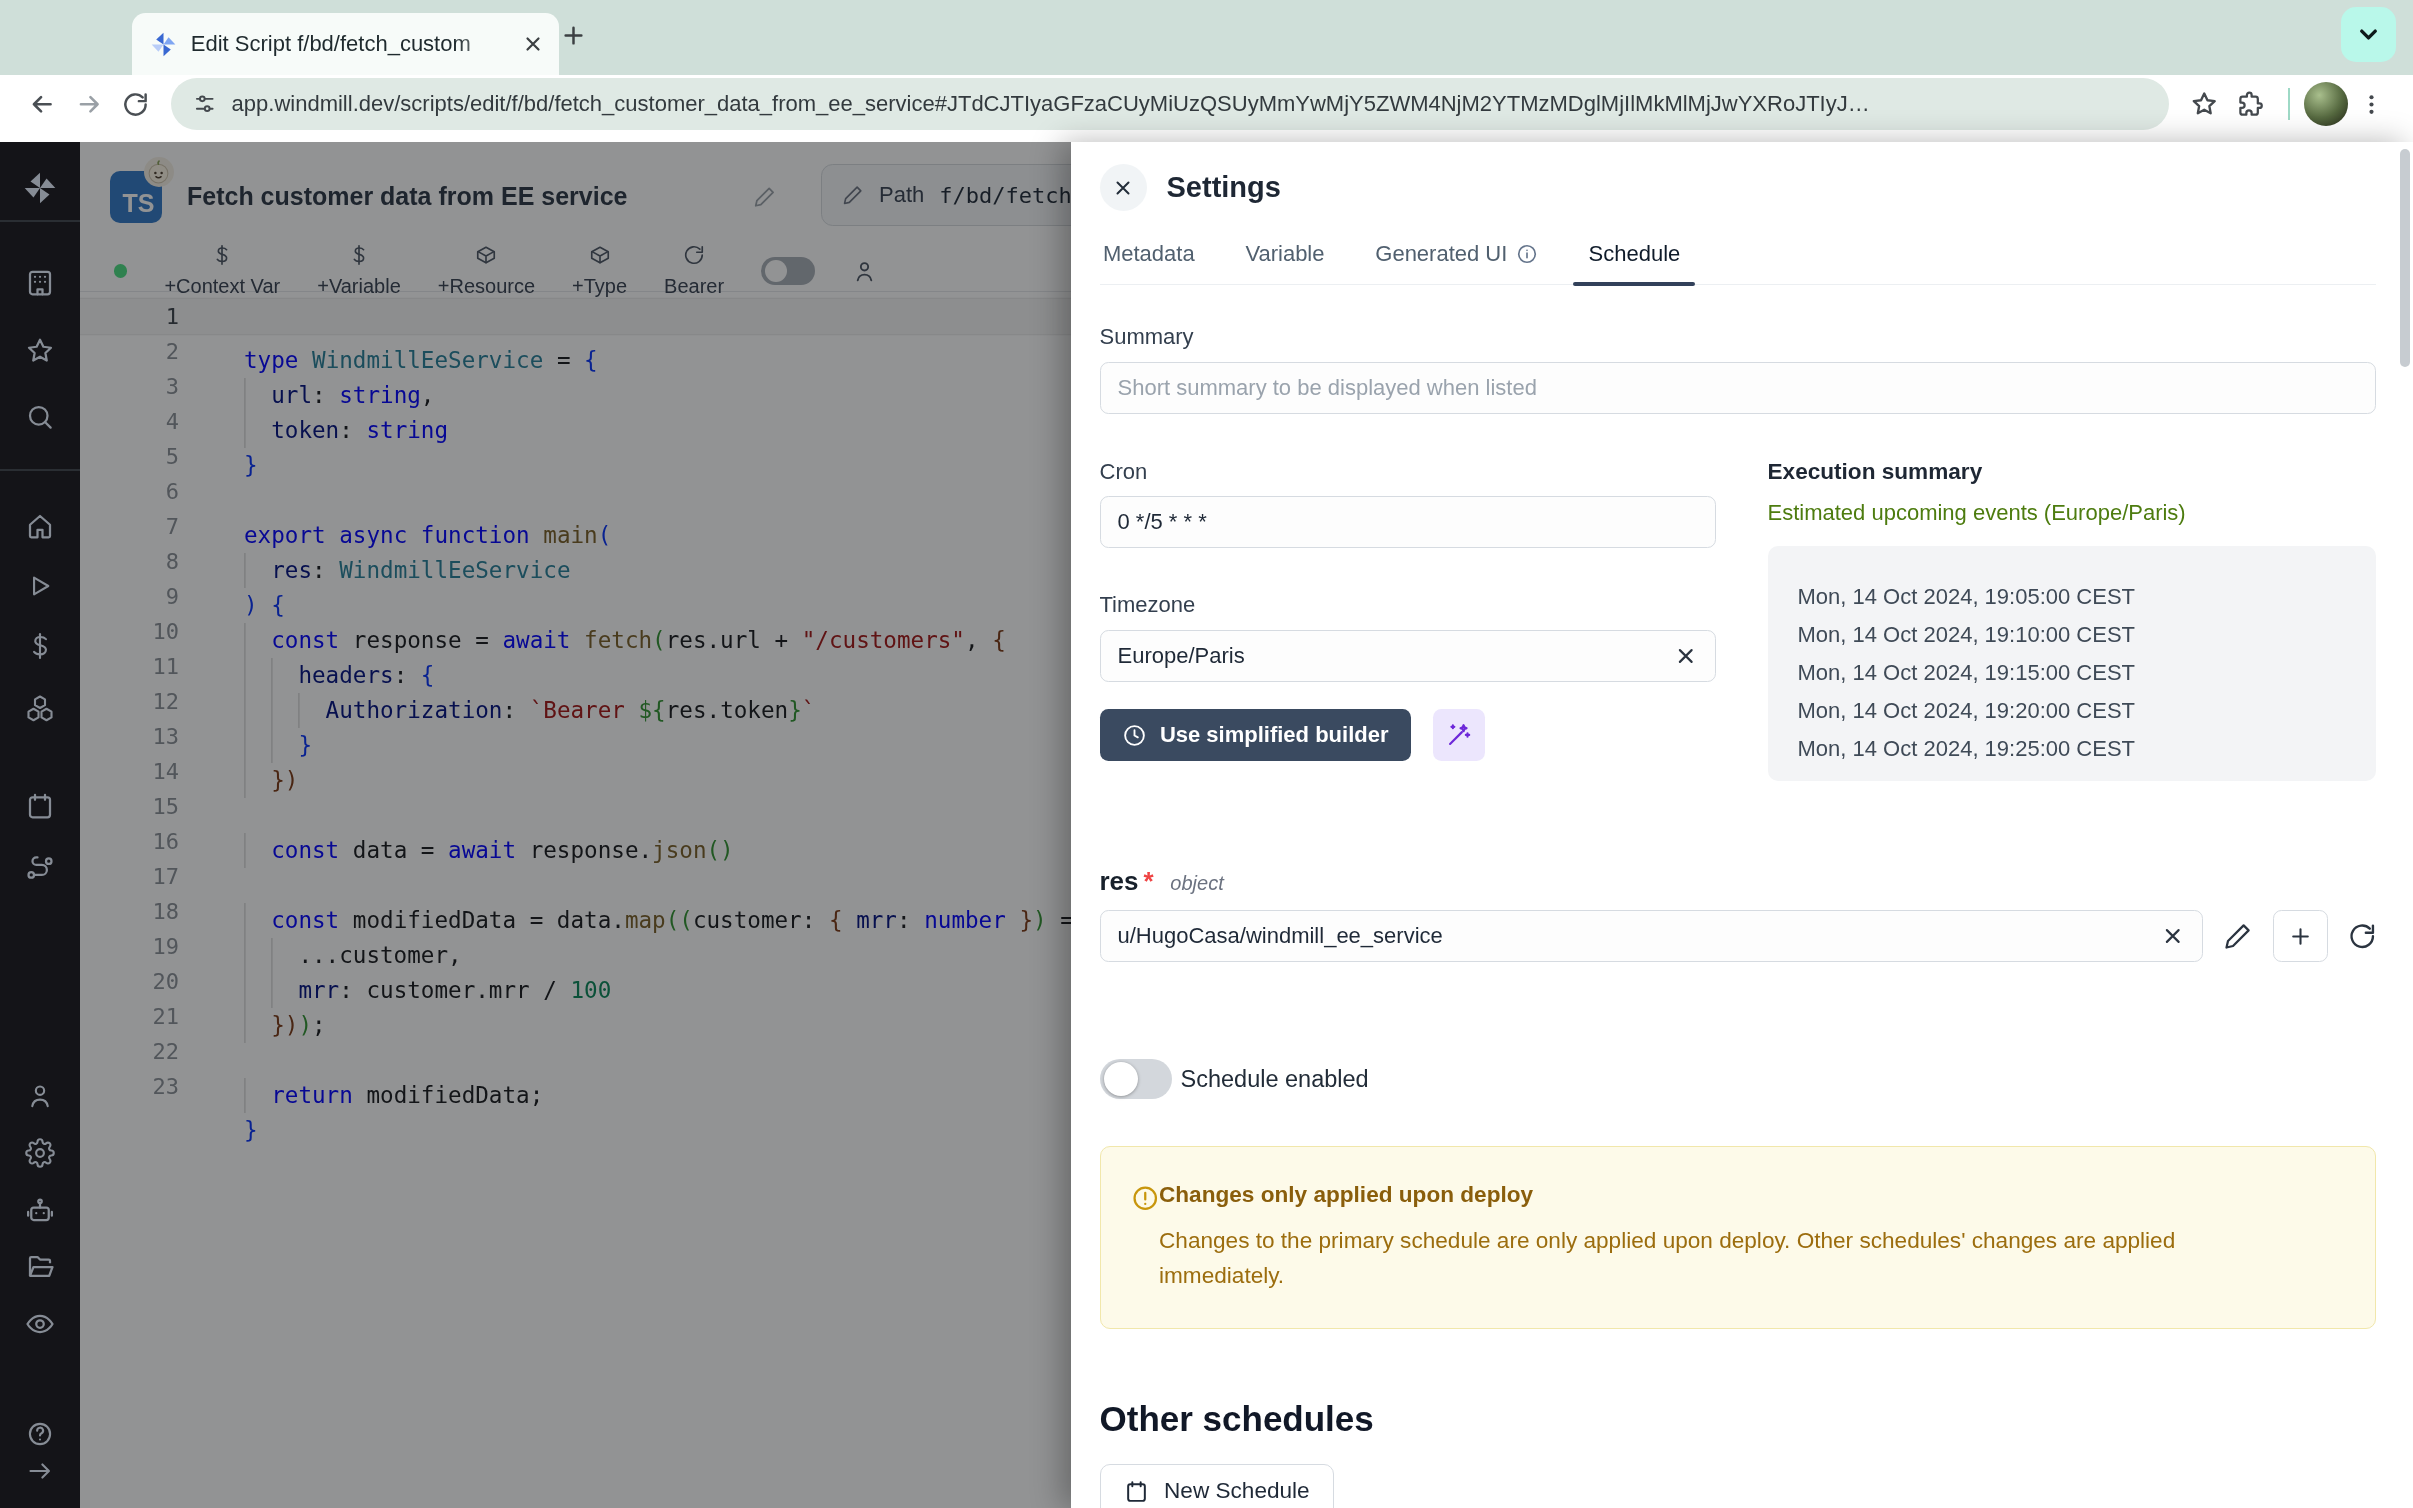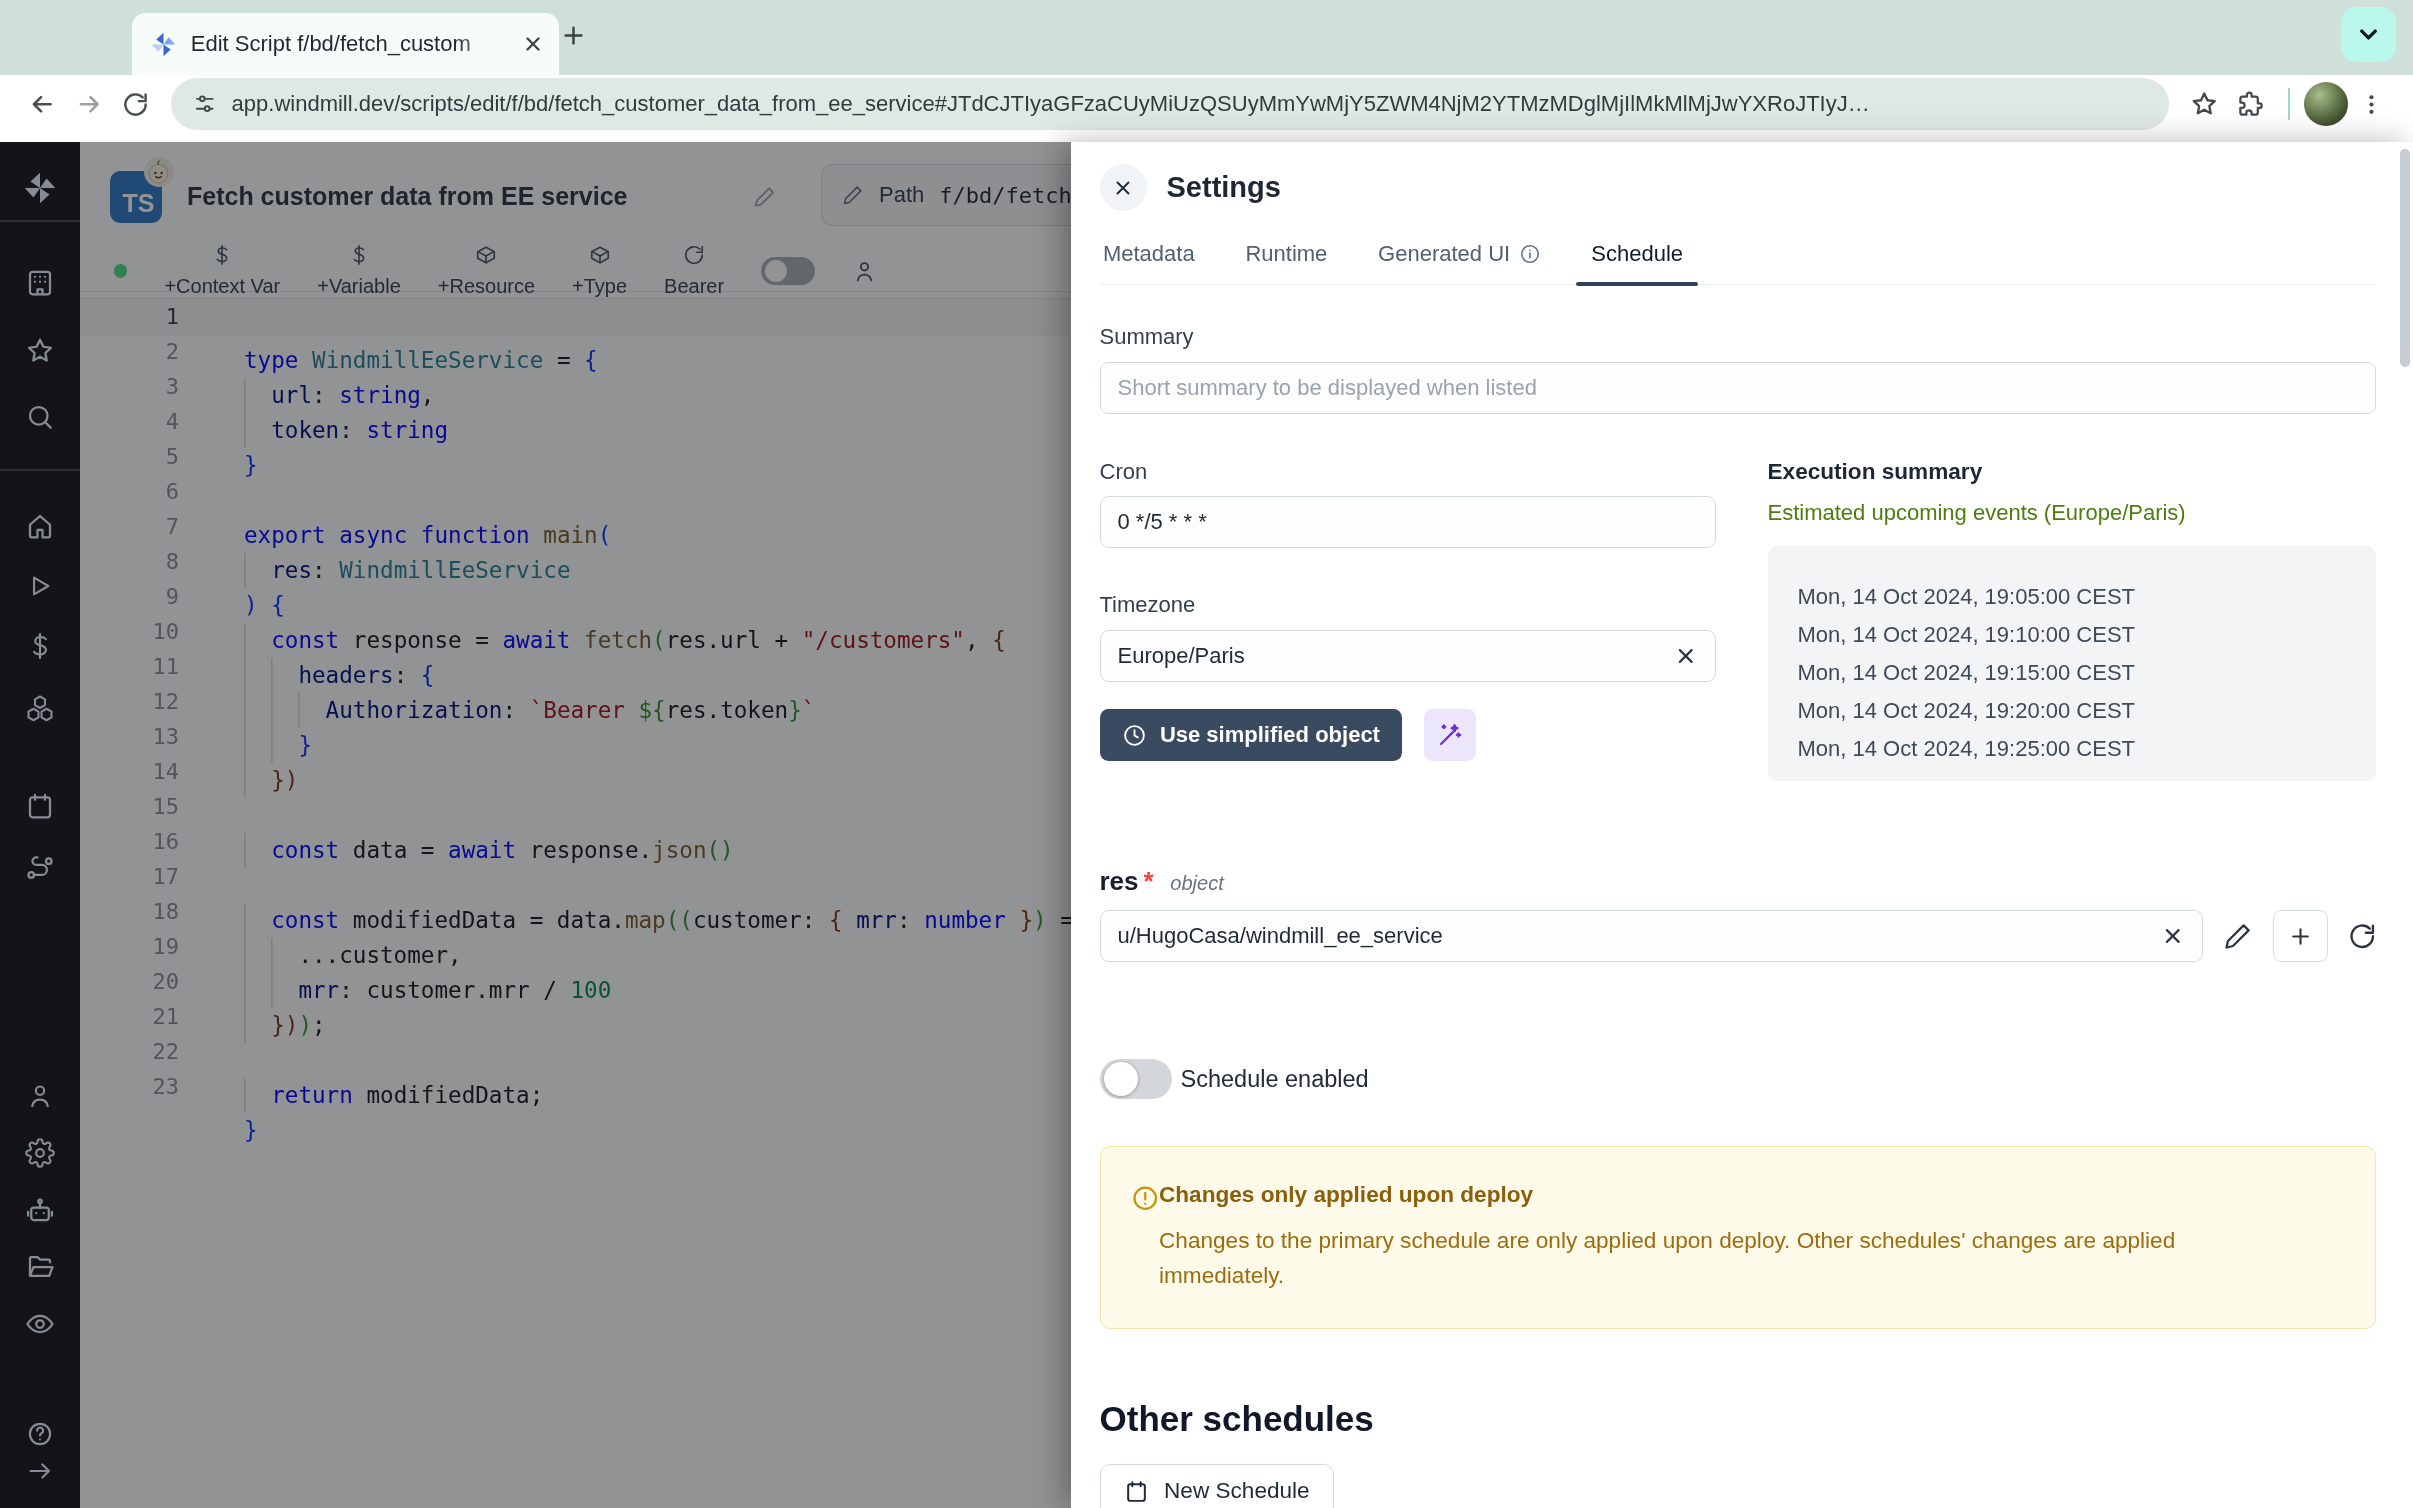--- a/index.html
+++ b/index.html
@@ -449,21 +449,21 @@
         <span class="close-btn">
           <svg viewBox="0 0 24 24" width="22" height="22" fill="none" stroke="currentColor" stroke-width="2.2" stroke-linecap="round">
               <path d="M6 6l12 12M18 6L6 18"></path>
             </svg>
         </span>
         <span class="panel-title">Settings</span>
       </div>
 
       <div class="tabs">
         <span class="tab-item">Metadata</span>
-        <span class="tab-item">Runtime</span>
+        <span class="tab-item">Variable</span>
         <span class="tab-item">
           <span>Generated UI</span>
           <svg viewBox="0 0 24 24" width="22" height="22" fill="none" stroke="#64748b" stroke-width="1.8" stroke-linecap="round">
               <circle cx="12" cy="12" r="9"></circle>
               <path d="M12 11v5"></path>
               <path d="M12 8h.01"></path>
             </svg>
         </span>
         <span class="tab-item active">Schedule</span>
       </div>
@@ -488,21 +488,21 @@
                     <path d="M6 6l12 12M18 6L6 18"></path>
                   </svg>
               </span>
             </div>
             <div class="btn-row">
               <button class="btn-dark" style="border:none;cursor:pointer;font-family:inherit;">
                 <svg viewBox="0 0 24 24" width="25" height="25" fill="none" stroke="#fff" stroke-width="1.8" stroke-linecap="round">
                     <circle cx="12" cy="12" r="9"></circle>
                     <path d="M12 7v5l3.2 1.8"></path>
                   </svg>
-                <span>Use simplified object</span>
+                <span>Use simplified builder</span>
               </button>
               <span class="btn-wand">
                 <svg viewBox="0 0 24 24" width="27" height="27" fill="none" stroke="currentColor" stroke-width="1.9" stroke-linecap="round" stroke-linejoin="round">
                     <path d="M4.5 19.5 15 9"></path>
                     <path d="M16.5 2.8l.8 1.9 1.9.8-1.9.8-.8 1.9-.8-1.9-1.9-.8 1.9-.8z"></path>
                     <path d="M20 10v3M18.5 11.5h3M7 3v2.6M5.7 4.3h2.6"></path>
                   </svg>
               </span>
             </div>
           </div>

